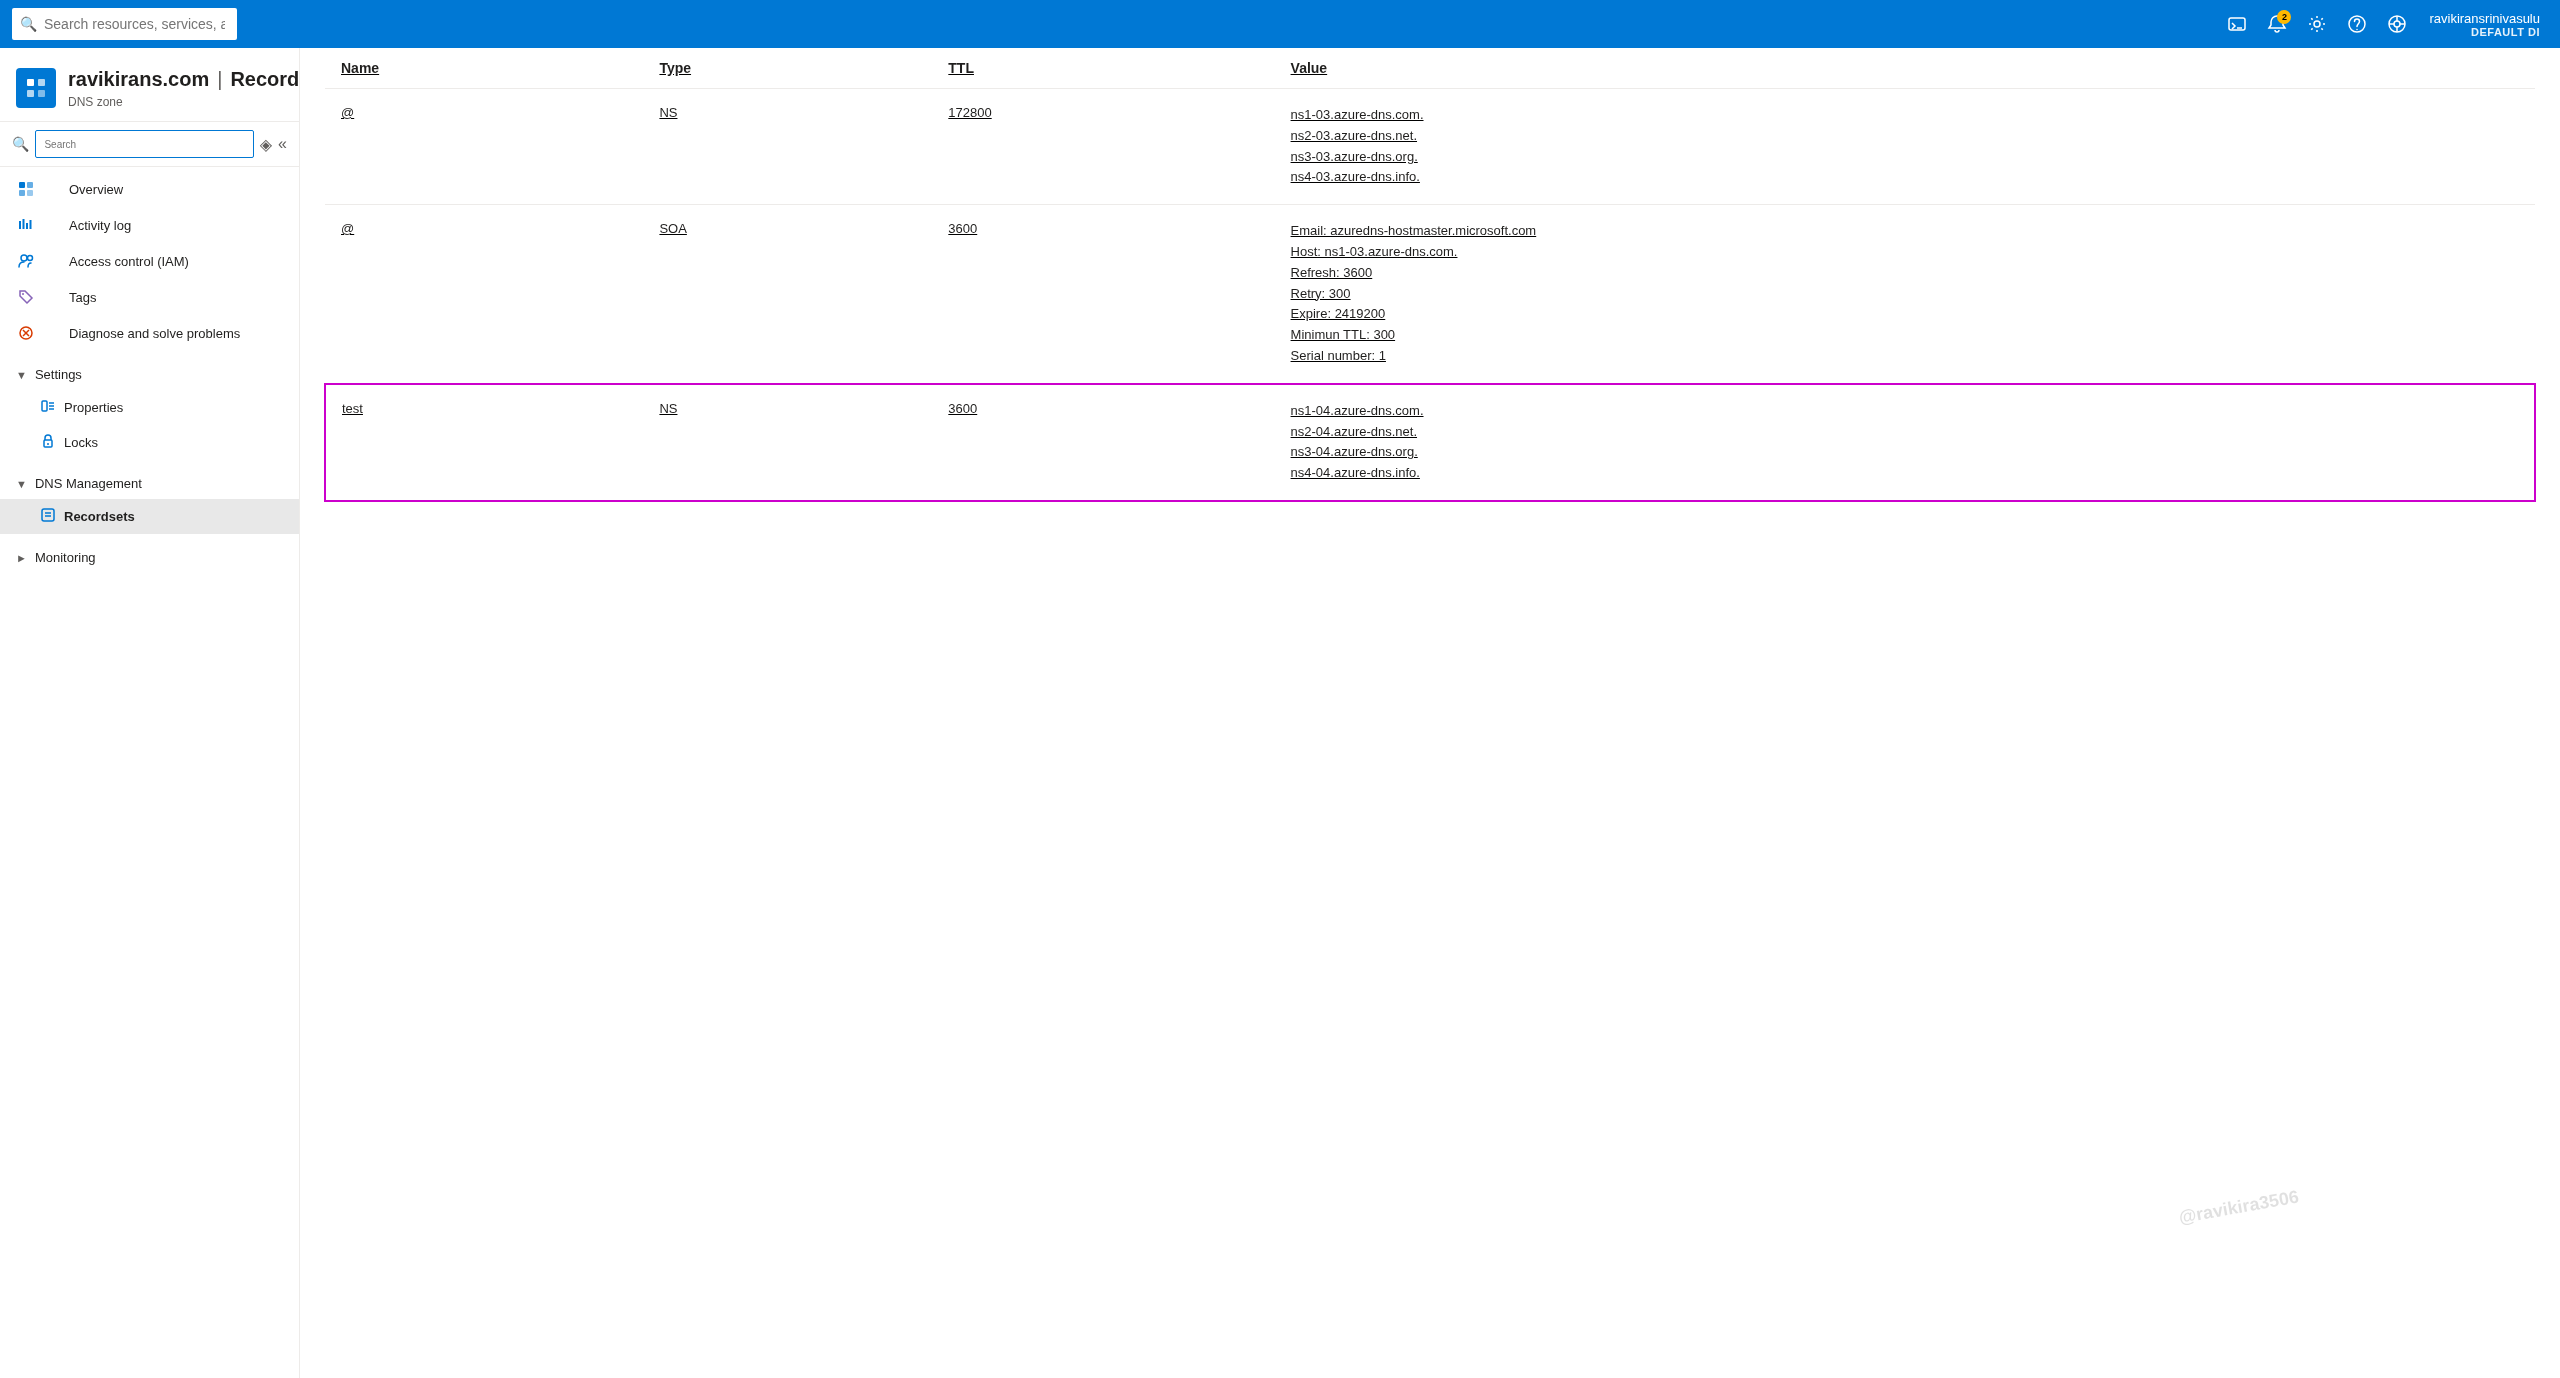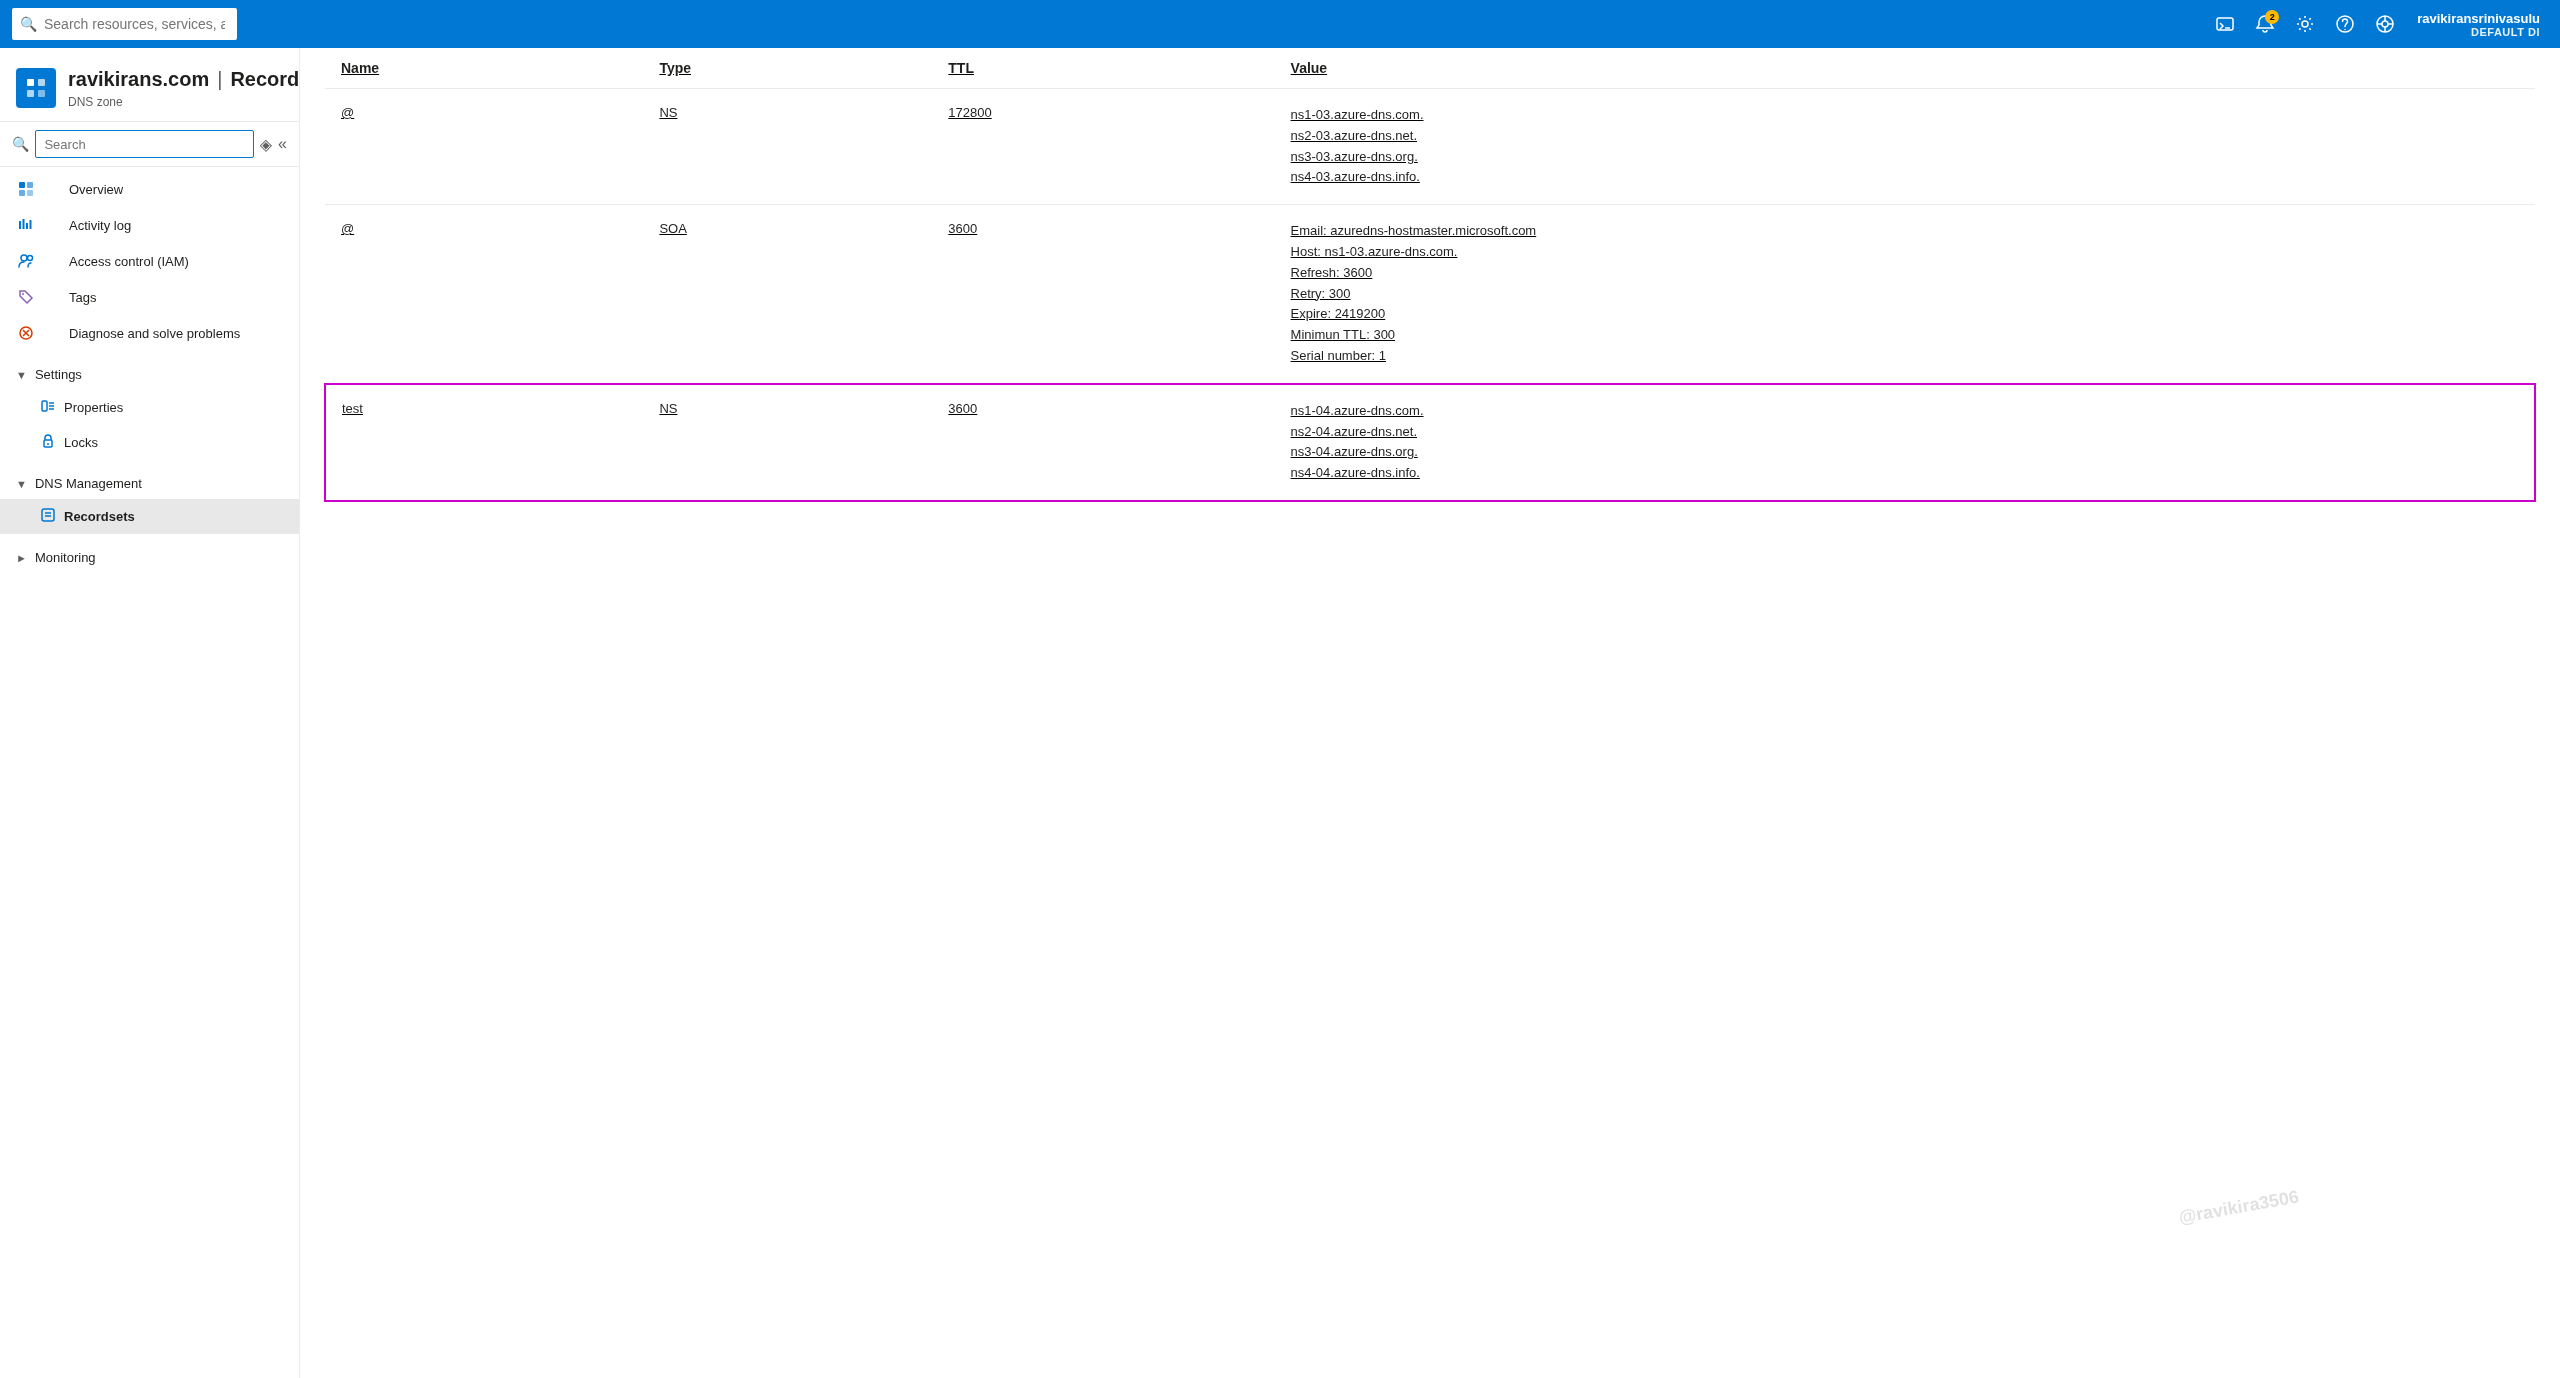--- a/index.html
+++ b/index.html
@@ -64,21 +64,21 @@
       align-items: center;
       justify-content: center;
     }
     .topbar-user {
       color: #fff;
       font-size: 12px;
       text-align: right;
       cursor: pointer;
       padding: 4px 8px;
     }
-    .topbar-user .username { font-weight: 700; font-size: 13px; }
+    .topbar-user .username { font-weight: 400; font-size: 13px; }
     .topbar-user .tenant { font-size: 11px; opacity: 0.9; font-weight: 600; letter-spacing: 0.5px; }
 
     
     .main-layout {
       display: flex;
       height: calc(100vh - 48px);
       background: #86efac;
     }
 
     
@@ -130,21 +130,21 @@
       align-items: center;
       gap: 6px;
       border-bottom: 1px solid #edebe9;
     }
     .sidebar-search {
       flex: 1;
       height: 28px;
       border: 1px solid #0078d4;
       border-radius: 2px;
       padding: 0 8px;
-      font-size: 13px;
+      font-size: 10px;
       outline: none;
     }
     .sidebar-search-wrap .filter-icon {
       color: #605e5c;
       cursor: pointer;
       font-size: 16px;
     }
     .sidebar-search-wrap .collapse-icon {
       color: #605e5c;
       cursor: pointer;

